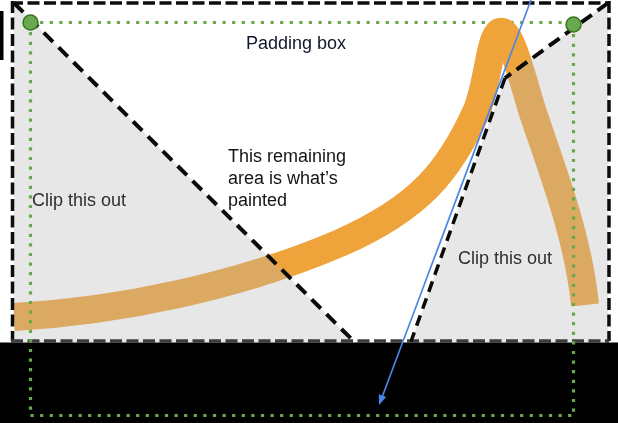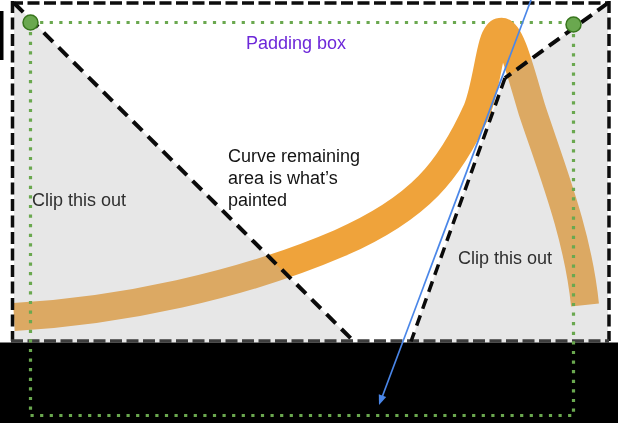--- a/index.html
+++ b/index.html
@@ -5,21 +5,21 @@
   html,body{margin:0;padding:0;background:#fff;}
   .stage{
     position:relative;
     width:618px;height:423px;
     overflow:hidden;
     font-family:"Liberation Sans","DejaVu Sans",sans-serif;
     background:#fff;
   }
   .stage svg{position:absolute;left:0;top:0;}
   .lbl{position:absolute;white-space:pre-line;line-height:22px;font-size:18px;}
-  .lbl-padding{left:246px;top:32px;color:#6d28d9;}
+  .lbl-padding{left:246px;top:32px;color:#0f172a;}
   .lbl-clip-left{left:32px;top:189px;color:#2f2f2f;}
   .lbl-clip-right{left:458px;top:247px;color:#2f2f2f;}
   .lbl-remaining{left:228px;top:145px;color:#141414;}
   .lbl-tangent{left:418px;top:348px;color:#4a86e8;}
 </style>
 </head>
 <body>
 
 <div class="stage">
   <svg width="618" height="423" viewBox="0 0 618 423">
@@ -54,16 +54,16 @@
     <line x1="573.5" y1="24.5" x2="573.5" y2="415.5" stroke-width="3.2" stroke-dasharray="3.2 6.4" stroke="#6aa84f"></line>
     <line x1="30.5" y1="415.5" x2="573.5" y2="415.5" stroke-width="3.2" stroke-dasharray="3.2 6.4" stroke="#6aa84f"></line>
 
     <circle cx="30.5" cy="22.5" r="7.5" stroke="#38761d" stroke-width="1.5" fill="#6aa84f"></circle>
     <circle cx="573.5" cy="24.5" r="7.5" stroke="#38761d" stroke-width="1.5" fill="#6aa84f"></circle>
   </svg>
 
   <div class="lbl lbl-padding">Padding box</div>
   <div class="lbl lbl-clip-left">Clip this out</div>
   <div class="lbl lbl-clip-right">Clip this out</div>
-  <div class="lbl lbl-remaining">Curve remaining
+  <div class="lbl lbl-remaining">This remaining
 area is what’s
 painted</div>
 </div>
 
 </body></html>

